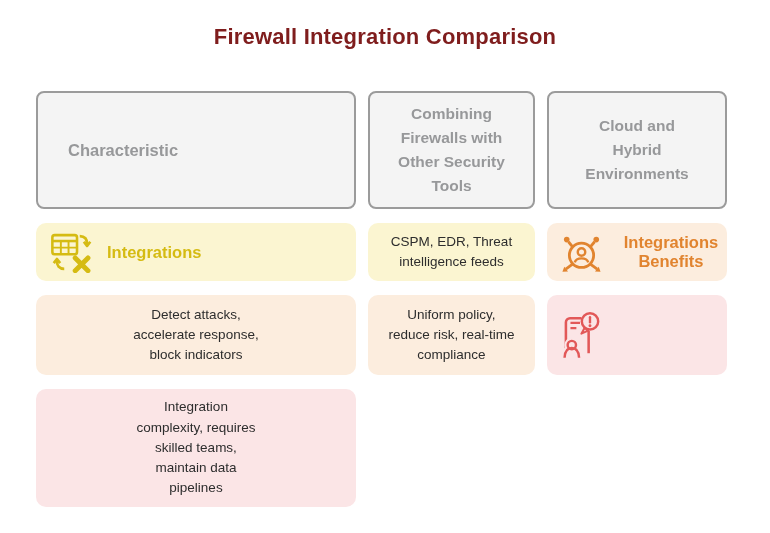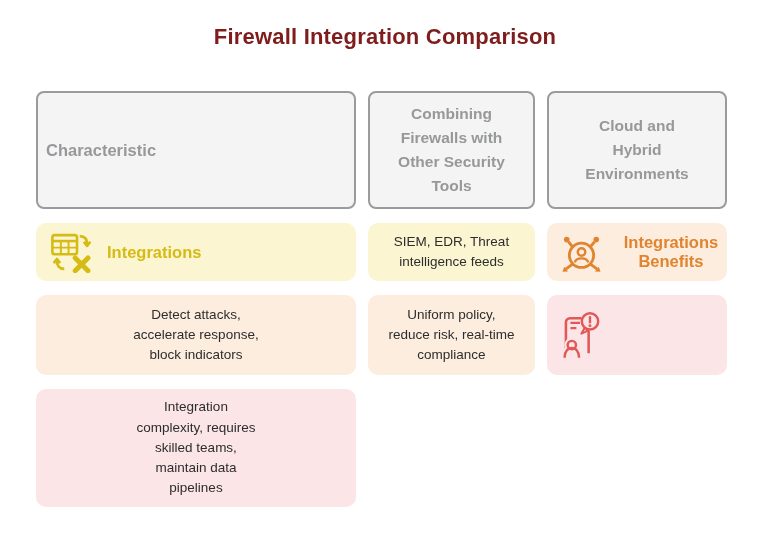--- a/index.html
+++ b/index.html
@@ -32,21 +32,21 @@
     background: #f4f4f4;
     border: 2px solid #9b9b9b;
     border-radius: 8px;
     color: #97989a;
     font-weight: 700;
     box-sizing: border-box;
   }
   .hdr-left {
     display: flex;
     align-items: center;
-    padding-left: 8px;
+    padding-left: 30px;
     font-size: 16.5px;
   }
   .hdr-col {
     display: flex;
     align-items: center;
     justify-content: center;
     text-align: center;
     font-size: 15.5px;
     line-height: 1.55;
     white-space: pre-line;
@@ -107,21 +107,21 @@
         <path d="M12.8 11 v14.5 M21.2 11 v14.5 M3.5 18.2 h27" stroke-width="2.1"></path>
         <path d="M33.5 5.5 C39 5.5 41.8 9 41.5 14.5" stroke-width="3"></path>
         <path d="M38 11.8 L41.5 16.3 L45 11.8" stroke-width="3" stroke-linejoin="round"></path>
         <path d="M16.5 41.5 C11 41.5 8.2 38 8.5 32.5" stroke-width="3"></path>
         <path d="M5 35.2 L8.5 30.7 L12 35.2" stroke-width="3" stroke-linejoin="round"></path>
         <path d="M28.5 29.5 L42.5 43.5 M42.5 29.5 L28.5 43.5" stroke-width="5.4" stroke-linecap="round"></path>
       </g>
     </svg>
     <span>Integrations</span>
   </div>
-  <div class="data-cell t-yellow">SIEM, EDR, Threat
+  <div class="data-cell t-yellow">CSPM, EDR, Threat
 intelligence feeds</div>
 
   <div class="label-cell t-orange">
     <svg class="row-icon" width="43" height="45" viewBox="0 0 46 48" aria-hidden="true">
       <g fill="none" stroke="currentColor" stroke-width="3">
         <circle cx="23" cy="27" r="13"></circle>
         <path d="M13.5 18 L9 12.5"></path>
         <path d="M32.5 18 L37 12.5"></path>
         <path d="M13.8 36.2 L6.2 41.8"></path>
         <path d="M32.2 36.2 L39.8 41.8"></path>

